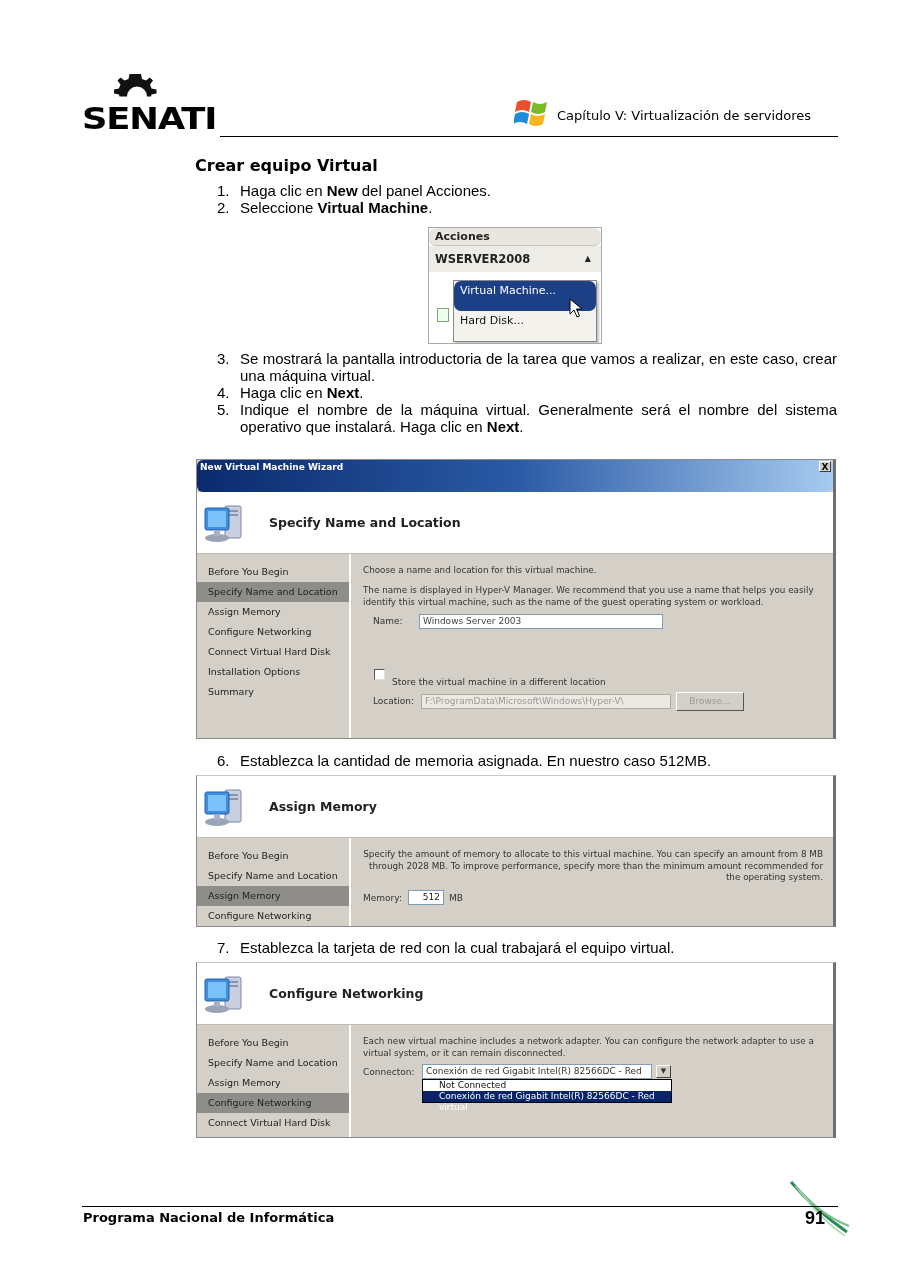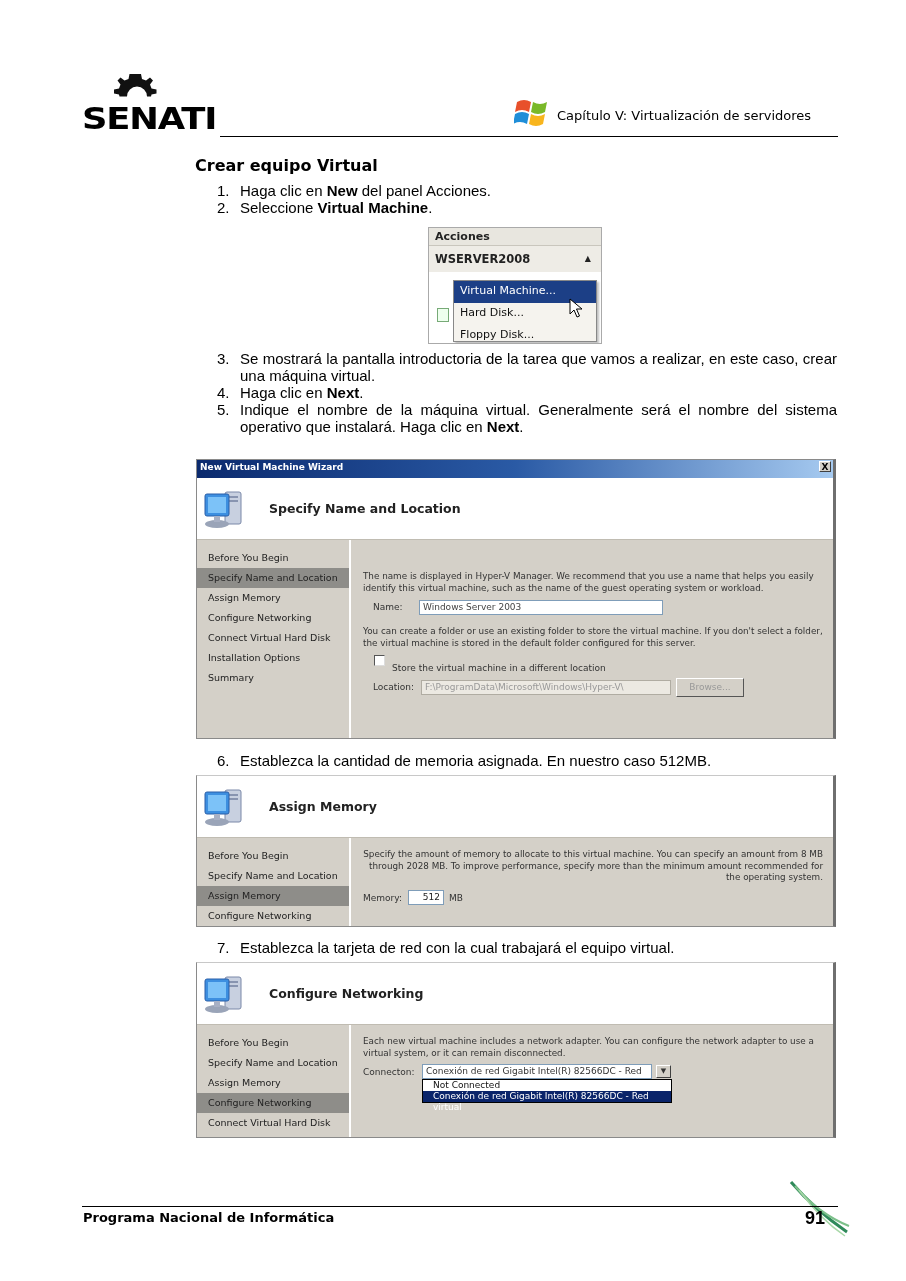--- a/index.html
+++ b/index.html
@@ -15,51 +15,51 @@
 
   .section-title { left:195px; top:156px; font-family:"DejaVu Sans", sans-serif; font-size:16px; font-weight:bold; line-height:20px; }
 
   .step { font-size:15px; line-height:17px; }
   .step .num { position:absolute; left:0; }
   .step .txt { position:absolute; left:23px; right:0; text-align:justify; }
   .step b { font-weight:bold; }
 
   
   .acc { left:428px; top:227px; width:172px; height:115px; background:#fff; border:1px solid #aaa; overflow:hidden; }
-  .acc-head { height:17px; background:#e8e6df; border-bottom:1px solid #c9c6bd; font-family:"DejaVu Sans", sans-serif; font-weight:bold; font-size:11px; line-height:17px; padding-left:6px; color:#222; }
+  .acc-head { height:17px; background:#e8e6df; border-bottom:1px solid #c9c6bd; font-family:"DejaVu Sans", sans-serif; font-weight:bold; font-size:11px; line-height:17px; padding-left:6px; color:#222;border-radius:7px; }
   .acc-server { height:26px; background:#eeece6; font-family:"DejaVu Sans", sans-serif; font-weight:bold; font-size:11.5px; line-height:26px; padding-left:6px; color:#222; position:relative; }
   .acc-server .up { position:absolute; right:10px; top:0; font-size:8px; }
   .acc-menu { position:absolute; left:24px; top:52px; width:142px; height:60px; background:#f5f3ee; border:1px solid #888; box-shadow:2px 2px 2px rgba(0,0,0,0.25); }
-  .acc-menu .mi { height:22px; line-height:19px; font-size:11px; padding-left:6px; font-family:"DejaVu Sans", sans-serif; color:#111; }
+  .acc-menu .mi { height:30px; line-height:19px; font-size:11px; padding-left:6px; font-family:"DejaVu Sans", sans-serif; color:#111;border-radius:7px; }
   .acc-menu .mi.sel { background:#1c3f86; color:#fff; }
   .acc-cursor { position:absolute; left:140px; top:70px; }
   .acc-doc { position:absolute; left:8px; top:80px; width:10px; height:12px; border:1px solid #7a7; background:#efe; }
 
   
   .wiz { left:196px; width:640px; background:#d4d0c8; border:1px solid #8a8a8a; border-right:3px solid #6f6f6f; box-sizing:border-box; overflow:hidden; }
-  .wiz-title { height:18px; background:linear-gradient(to right, #0b2a6e 0%, #2a5aa5 50%, #a6caf0 100%); color:#fff; font-family:"DejaVu Sans", sans-serif; font-weight:bold; font-size:9px; line-height:14px; padding-left:3px; position:relative; }
+  .wiz-title { height:32px; background:linear-gradient(to right, #0b2a6e 0%, #2a5aa5 50%, #a6caf0 100%); color:#fff; font-family:"DejaVu Sans", sans-serif; font-weight:bold; font-size:9px; line-height:14px; padding-left:3px; position:relative;border-radius:6px; }
   .wiz-close { position:absolute; right:2px; top:1px; width:12px; height:11px; background:#d4d0c8; border:1px solid #fff; border-right-color:#404040; border-bottom-color:#404040; color:#000; font-size:9px; line-height:10px; text-align:center; font-weight:bold; box-sizing:border-box; }
   .wiz-head { height:61px; background:#fff; position:relative; border-bottom:1px solid #c0bcb2; }
   .wiz-head .pcicon { position:absolute; left:6px; top:8px; width:46px; height:46px; }
   .wiz-head .htitle { position:absolute; left:72px; top:0; line-height:61px; font-family:"DejaVu Sans", sans-serif; font-weight:bold; font-size:12.5px; color:#222; }
   .wiz-body { position:relative; }
   .wiz-nav { position:absolute; left:0; top:0; bottom:0; width:152px; border-right:2px solid #fff; }
   .wiz-nav .ni { height:20px; line-height:20px; font-size:9.5px; padding-left:11px; font-family:"DejaVu Sans", sans-serif; color:#222; white-space:nowrap; }
   .wiz-nav .ni.indent { }
   .wiz-nav .ni.active { background:#8e8d89; color:#222; }
   .wiz-content { position:absolute; left:166px; right:10px; top:0; font-family:"DejaVu Sans", sans-serif; font-size:8.8px; color:#333; line-height:11.5px; }
   .wiz-content p { margin:0; position:absolute; left:0; right:0; }
   .fld-label { position:absolute; font-size:9px; color:#333; font-family:"DejaVu Sans", sans-serif; }
   .fld-input { position:absolute; height:15px; background:#fff; border:1px solid #7f9db9; box-sizing:border-box; font-size:9px; line-height:13px; padding-left:3px; color:#444; font-family:"DejaVu Sans", sans-serif; }
   .fld-input.disabled { background:#ece9e2; color:#999; border-color:#b0aca2; }
   .chk { position:absolute; width:11px; height:11px; background:#fff; border:1px solid #555; border-right-color:#ddd; border-bottom-color:#ddd; box-sizing:border-box; }
   .btn { position:absolute; height:19px; background:#d4d0c8; border:1px solid #fff; border-right-color:#555; border-bottom-color:#555; box-sizing:border-box; font-size:9px; line-height:17px; text-align:center; color:#999; font-family:"DejaVu Sans", sans-serif; }
   .dd-btn { position:absolute; width:15px; height:13px; background:#d4d0c8; border:1px solid #fff; border-right-color:#404040; border-bottom-color:#404040; box-sizing:border-box; font-size:7px; line-height:11px; text-align:center; }
   .dd-list { position:absolute; background:#fff; border:1px solid #000; box-sizing:border-box; }
-  .dd-list .opt { height:11px; line-height:11px; font-size:9px; padding-left:10px; font-family:"DejaVu Sans", sans-serif; color:#111; }
+  .dd-list .opt { height:11px; line-height:11px; font-size:9px; padding-left:16px; font-family:"DejaVu Sans", sans-serif; color:#111; }
   .dd-list .opt.sel { background:#0a246a; color:#fff; }
 
   
   .footer-rule { left:82px; top:1206px; width:756px; height:1px; background:#000; }
   .footer-text { left:83px; top:1210px; font-family:"DejaVu Sans", sans-serif; font-size:13px; font-weight:bold; line-height:16px; }
   .page-num { left:805px; top:1210px; font-family:Liberation Sans, sans-serif; font-size:18px; font-weight:bold; line-height:16px; }
   .swoosh { left:785px; top:1180px; width:66px; height:58px; }
 </style>
 </head>
 <body>
@@ -140,24 +140,24 @@
     <div class="wiz-nav" style="padding-top:8px;">
       <div class="ni">Before You Begin</div>
       <div class="ni active">Specify Name and Location</div>
       <div class="ni">Assign Memory</div>
       <div class="ni">Configure Networking</div>
       <div class="ni">Connect Virtual Hard Disk</div>
       <div class="ni indent">Installation Options</div>
       <div class="ni">Summary</div>
     </div>
     <div class="wiz-content" style="height:204px;">
+      <p style="top:11px;">Choose a name and location for this virtual machine.</p>
       <p style="top:31px;">The name is displayed in Hyper-V Manager. We recommend that you use a name that helps you easily identify this virtual machine, such as the name of the guest operating system or workload.</p>
       <span class="fld-label" style="left:10px; top:62px;">Name:</span>
       <div class="fld-input" style="left:56px; top:60px; width:244px;">Windows Server 2003</div>
-      <p style="top:86px;">You can create a folder or use an existing folder to store the virtual machine. If you don't select a folder, the virtual machine is stored in the default folder configured for this server.</p>
       <div class="chk" style="left:11px; top:115px;"></div>
       <span class="fld-label" style="left:29px; top:123px;">Store the virtual machine in a different location</span>
       <span class="fld-label" style="left:10px; top:142px;">Location:</span>
       <div class="fld-input disabled" style="left:58px; top:140px; width:250px;">F:\ProgramData\Microsoft\Windows\Hyper-V\</div>
       <div class="btn" style="left:313px; top:138px; width:68px;">Browse...</div>
     </div>
   </div>
 </div>
 
 <div class="abs step" style="left:217px; top:752px; width:620px; height:17px;">

